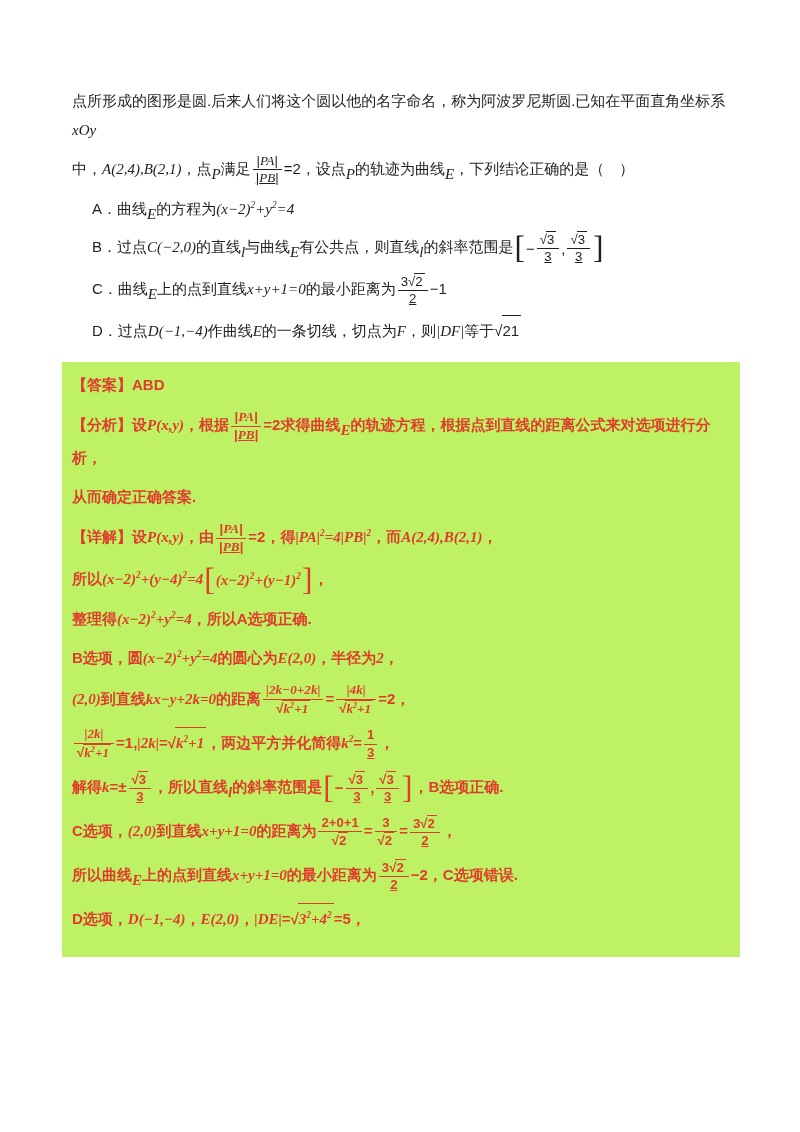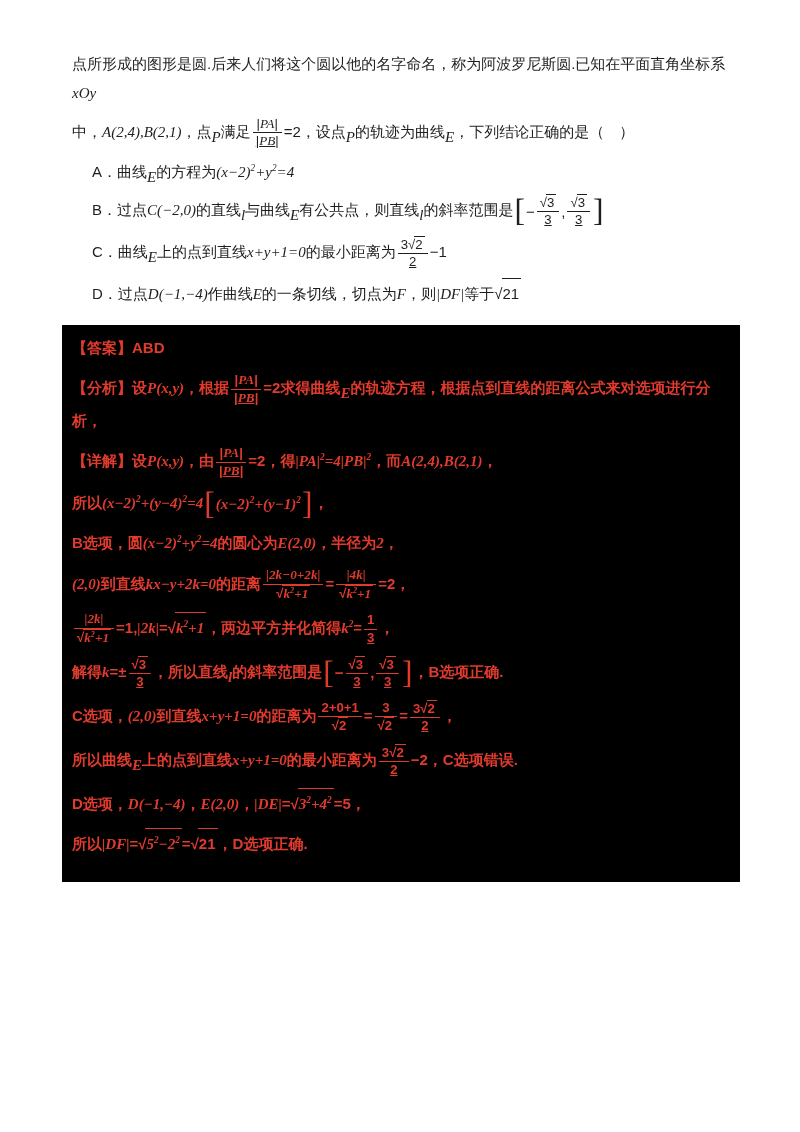--- a/index.html
+++ b/index.html
@@ -4,30 +4,30 @@
 <style>
   * { margin:0; padding:0; box-sizing:border-box; }
   html,body { background:#ffffff; }
   body {
     width:800px; height:1132px;
     background:#ffffff;
     font-family:"Liberation Sans", sans-serif;
     overflow:hidden;
     position:relative;
   }
-  .page { padding:49px 70px 0 72px; }
+  .page { padding:86px 70px 0 72px; }
 
   .problem { color:#1e1e1e; font-size:15px; }
   .pline { line-height:1.95; margin-bottom:7px; }
   .opt  { padding-left:20px; }
 
   .solution {
     margin:16px -10px 0;
     padding:8px 10px 14px;
-    background:#000000;
+    background:#bef264;
     color:#e13b2d;
     font-weight:bold;
     font-size:15px;
   }
   .sline { line-height:2.0; margin-bottom:9px; }
 
   
   .mi { font-family:"Liberation Serif", serif; font-style:italic; }
   .low { position:relative; top:0.34em; }
   sup { font-size:0.62em; }
@@ -65,35 +65,36 @@
             <span class="fnum"><span class="sqrt"><span class="rsign">√</span><span class="rbody">3</span></span></span>
             <span class="fden">3</span>
           </span><span class="bigbr">]</span></span></div>
     <div class="pline opt">C．曲线<span class="mi low">E</span>上的点到直线<span class="mi">x+y+1=0</span>的最小距离为<span class="frac"><span class="fnum">3<span class="sqrt"><span class="rsign">√</span><span class="rbody">2</span></span></span><span class="fden">2</span></span>−1</div>
     <div class="pline opt">D．过点<span class="mi">D(−1,−4)</span>作曲线<span class="mi">E</span>的一条切线，切点为<span class="mi">F</span>，则<span class="mi">|DF|</span>等于<span class="sqrt"><span class="rsign">√</span><span class="rbody">21</span></span></div>
   </div>
 
   <div class="solution">
     <div class="sline">【答案】ABD</div>
     <div class="sline">【分析】设<span class="mi">P(x,y)</span>，根据<span class="frac"><span class="fnum">|<span class="mi">PA</span>|</span><span class="fden">|<span class="mi">PB</span>|</span></span>=2求得曲线<span class="mi low">E</span>的轨迹方程，根据点到直线的距离公式来对选项进行分析，</div>
+    <div class="sline">从而确定正确答案.</div>
     <div class="sline">【详解】设<span class="mi">P(x,y)</span>，由<span class="frac"><span class="fnum">|<span class="mi">PA</span>|</span><span class="fden">|<span class="mi">PB</span>|</span></span>=2，得<span class="mi">|PA|<sup>2</sup>=4|PB|<sup>2</sup></span>，而<span class="mi">A(2,4),B(2,1)</span>，</div>
     <div class="sline">所以<span class="mi">(x−2)<sup>2</sup>+(y−4)<sup>2</sup>=4</span><span class="bigwrap">
           <span class="bigbr">[</span>
           <span class="mi">(x−2)<sup>2</sup>+(y−1)<sup>2</sup></span>
           <span class="bigbr">]</span>
         </span>，</div>
+    <div class="sline">整理得<span class="mi">(x−2)<sup>2</sup>+y<sup>2</sup>=4</span>，所以A选项正确.</div>
     <div class="sline">B选项，圆<span class="mi">(x−2)<sup>2</sup>+y<sup>2</sup>=4</span>的圆心为<span class="mi">E(2,0)</span>，半径为<span class="mi">2</span>，</div>
     <div class="sline"><span class="mi">(2,0)</span>到直线<span class="mi">kx−y+2k=0</span>的距离<span class="frac"><span class="fnum"><span class="mi">|2k−0+2k|</span></span><span class="fden"><span class="sqrt"><span class="rsign">√</span><span class="rbody"><span class="mi">k<sup>2</sup>+1</span></span></span></span></span>=<span class="frac"><span class="fnum"><span class="mi">|4k|</span></span><span class="fden"><span class="sqrt"><span class="rsign">√</span><span class="rbody"><span class="mi">k<sup>2</sup>+1</span></span></span></span></span>=2，</div>
     <div class="sline"><span class="frac"><span class="fnum"><span class="mi">|2k|</span></span><span class="fden"><span class="sqrt"><span class="rsign">√</span><span class="rbody"><span class="mi">k<sup>2</sup>+1</span></span></span></span></span>=1,<span class="mi">|2k|</span>=<span class="sqrt"><span class="rsign">√</span><span class="rbody"><span class="mi">k<sup>2</sup>+1</span></span></span>，两边平方并化简得<span class="mi">k<sup>2</sup></span>=<span class="frac"><span class="fnum">1</span><span class="fden">3</span></span>，</div>
     <div class="sline">解得<span class="mi">k</span>=±<span class="frac"><span class="fnum"><span class="sqrt"><span class="rsign">√</span><span class="rbody">3</span></span></span><span class="fden">3</span></span>，所以直线<span class="mi low">l</span>的斜率范围是<span class="bigwrap"><span class="bigbr">[</span>−<span class="frac">
             <span class="fnum"><span class="sqrt"><span class="rsign">√</span><span class="rbody">3</span></span></span>
             <span class="fden">3</span>
           </span>,<span class="frac">
             <span class="fnum"><span class="sqrt"><span class="rsign">√</span><span class="rbody">3</span></span></span>
             <span class="fden">3</span>
           </span><span class="bigbr">]</span></span>，B选项正确.</div>
     <div class="sline">C选项，<span class="mi">(2,0)</span>到直线<span class="mi">x+y+1=0</span>的距离为<span class="frac"><span class="fnum">2+0+1</span><span class="fden"><span class="sqrt"><span class="rsign">√</span><span class="rbody">2</span></span></span></span>=<span class="frac"><span class="fnum">3</span><span class="fden"><span class="sqrt"><span class="rsign">√</span><span class="rbody">2</span></span></span></span>=<span class="frac"><span class="fnum">3<span class="sqrt"><span class="rsign">√</span><span class="rbody">2</span></span></span><span class="fden">2</span></span>，</div>
     <div class="sline">所以曲线<span class="mi low">E</span>上的点到直线<span class="mi">x+y+1=0</span>的最小距离为<span class="frac"><span class="fnum">3<span class="sqrt"><span class="rsign">√</span><span class="rbody">2</span></span></span><span class="fden">2</span></span>−2，C选项错误.</div>
     <div class="sline">D选项，<span class="mi">D(−1,−4)</span>，<span class="mi">E(2,0)</span>，<span class="mi">|DE|</span>=<span class="sqrt"><span class="rsign">√</span><span class="rbody"><span class="mi">3<sup>2</sup>+4<sup>2</sup></span></span></span>=5，</div>
-    <div class="sline">所以<span class="mi">|DF|</span>=<span class="sqrt"><span class="rsign">√</span><span class="rbody"><span class="mi">5<sup>2</sup>−2<sup>2</sup></span></span></span>=<span class="sqrt"><span class="rsign">√</span><span class="rbody">21</span></span>，D选项正确.</div>
   </div>
 
 </div>
 
 </body></html>

